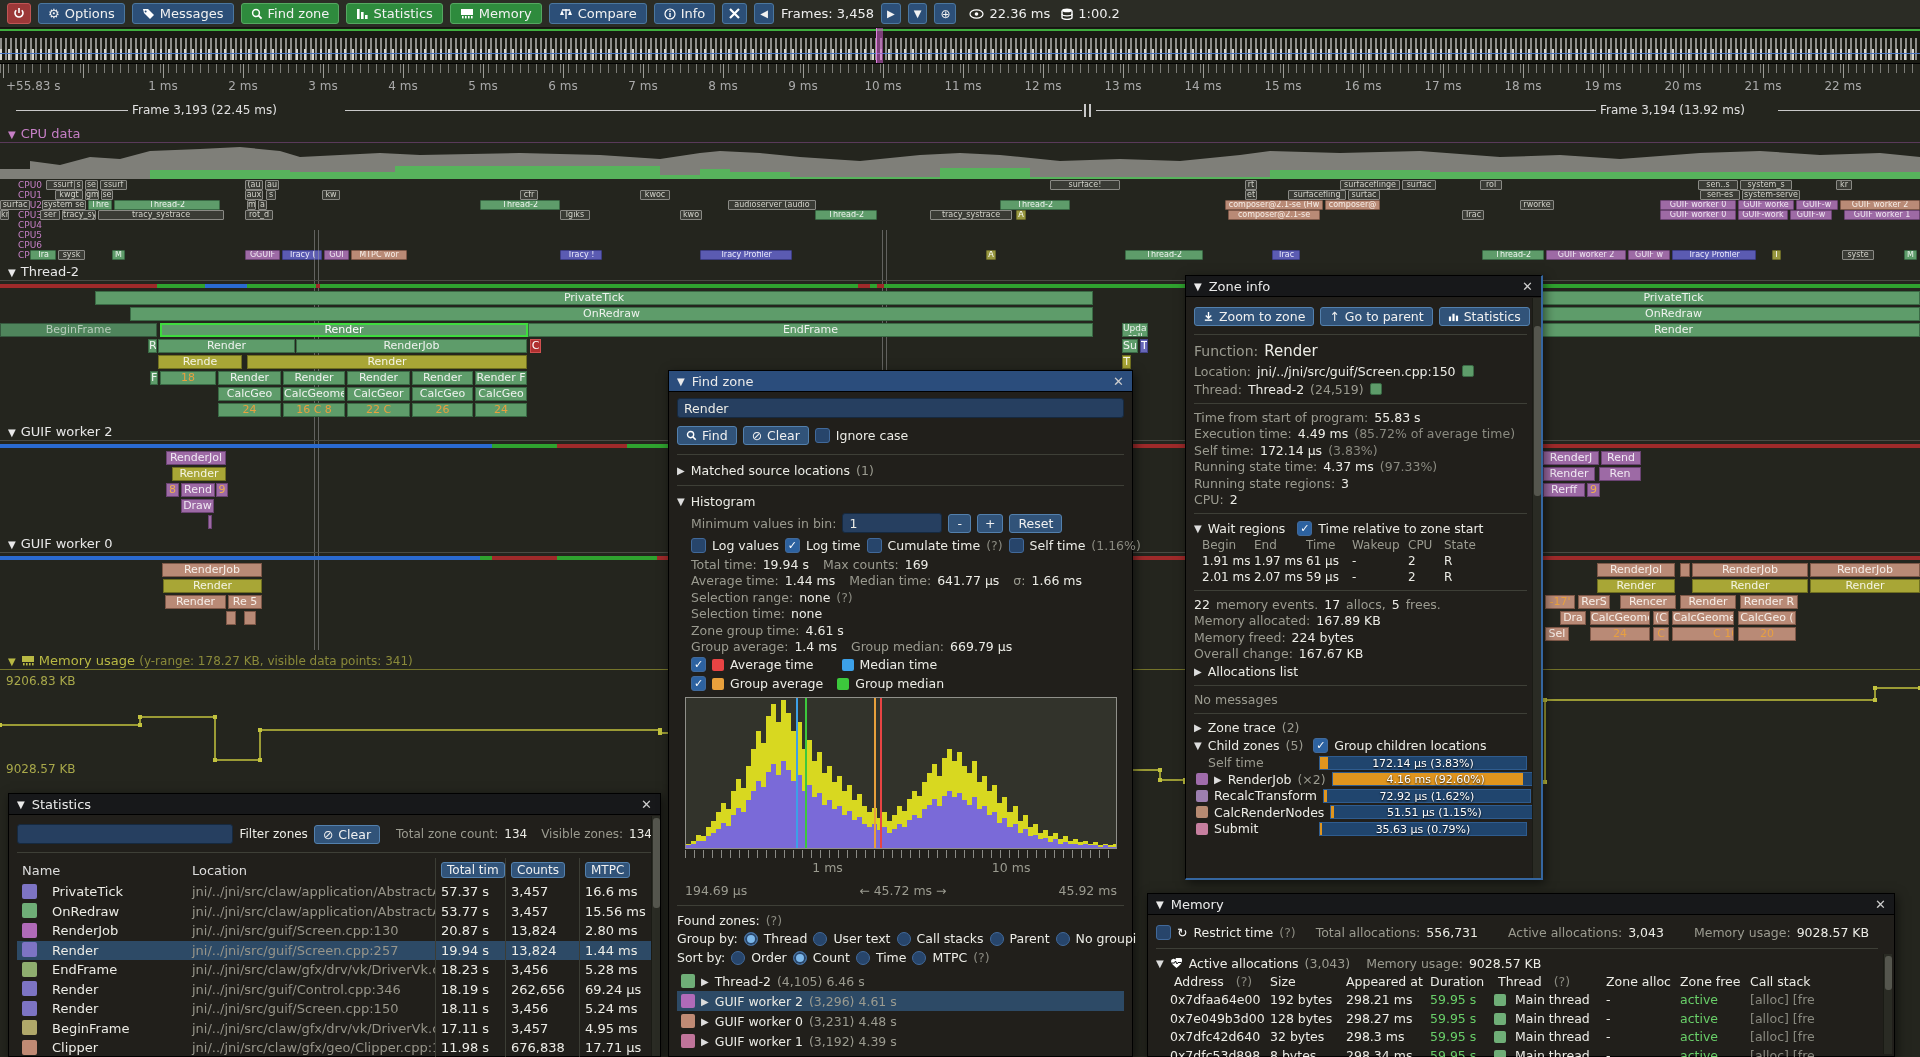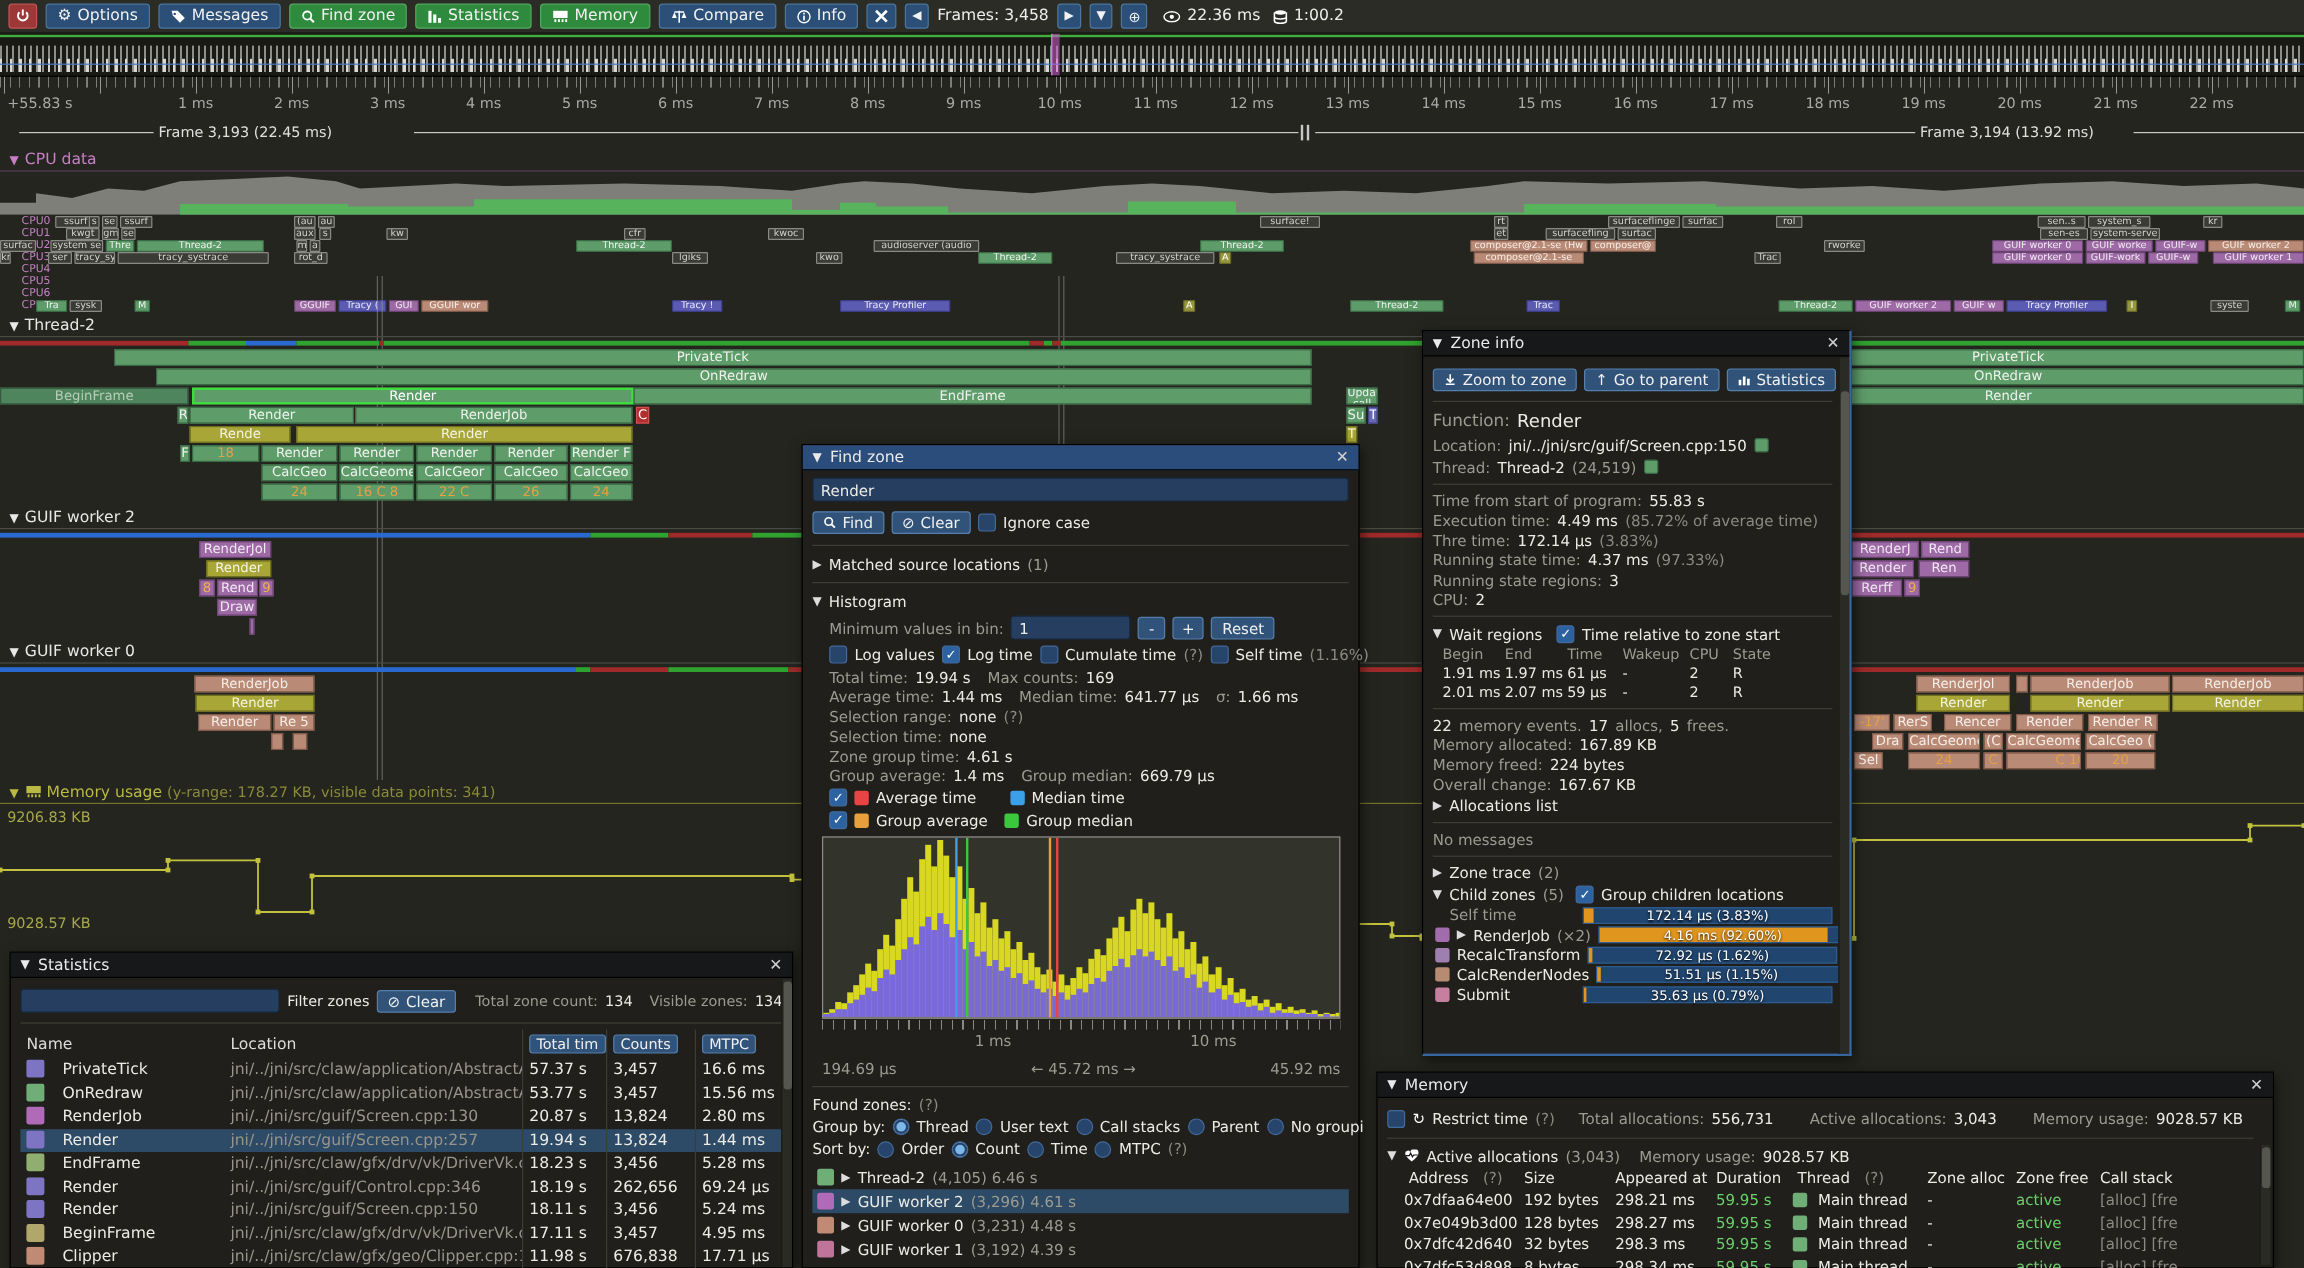--- a/index.html
+++ b/index.html
@@ -238,21 +238,21 @@
 </svg>
 <div id="cpurows">
     <div class="cpurow" style="top: 180px;">
       <span class="cpulabel">CPU0</span>
       <span class="chip cg" style="left: 46px; width: 34px;">ssurf</span>
       <span class="chip cg" style="left: 74px; width: 9px;">s</span>
       <span class="chip cg" style="left: 85px; width: 13px;">se</span>
       <span class="chip cg" style="left: 100px; width: 27px;">ssurf</span>
       <span class="chip cg" style="left: 245px; width: 18px;">(au</span>
       <span class="chip cg" style="left: 265px; width: 14px;">au</span>
-      <span class="chip cg" style="left: 1050px; width: 50px;">surface!</span>
+      <span class="chip cg" style="left: 1050px; width: 70px;">surface!</span>
       <span class="chip cg" style="left: 1245px; width: 12px;">rt</span>
       <span class="chip cg" style="left: 1340px; width: 60px;">surfaceflinge</span>
       <span class="chip cg" style="left: 1402px; width: 34px;">surfac</span>
       <span class="chip cg" style="left: 1480px; width: 22px;">rol</span>
       <span class="chip cg" style="left: 1698px; width: 40px;">sen..s</span>
       <span class="chip cg" style="left: 1740px; width: 52px;">system_s</span>
       <span class="chip cg" style="left: 1836px; width: 16px;">kr</span>
     </div>
     <div class="cpurow" style="top: 190px;">
       <span class="cpulabel">CPU1</span>
@@ -318,21 +318,21 @@
       <span class="cpulabel">CPU6</span>
     </div>
     <div class="cpurow" style="top: 250px;">
       <span class="cpulabel">CPU7</span>
       <span class="chip cgr" style="left: 30px; width: 26px;">Tra</span>
       <span class="chip cg" style="left: 58px; width: 27px;">sysk</span>
       <span class="chip cgr" style="left: 112px; width: 13px;">M</span>
       <span class="chip cp" style="left: 245px; width: 35px;">GGUIF</span>
       <span class="chip cb" style="left: 282px; width: 40px;">Tracy (</span>
       <span class="chip cp" style="left: 324px; width: 25px;">GUI</span>
-      <span class="chip cs" style="left: 351px; width: 56px;">GGUIF wor</span>
+      <span class="chip cs" style="left: 351px; width: 56px;">MTPC wor</span>
       <span class="chip cb" style="left: 560px; width: 42px;">Tracy !</span>
       <span class="chip cb" style="left: 700px; width: 92px;">Tracy Profiler</span>
       <span class="chip col" style="left: 986px; width: 10px;">A</span>
       <span class="chip cgr" style="left: 1125px; width: 78px;">Thread-2</span>
       <span class="chip cb" style="left: 1272px; width: 28px;">Trac</span>
       <span class="chip cgr" style="left: 1482px; width: 62px;">Thread-2</span>
       <span class="chip cp" style="left: 1546px; width: 80px;">GUIF worker 2</span>
       <span class="chip cp" style="left: 1628px; width: 42px;">GUIF w</span>
       <span class="chip cb" style="left: 1672px; width: 84px;">Tracy Profiler</span>
       <span class="chip col" style="left: 1772px; width: 9px;">I</span>
@@ -1021,21 +1021,21 @@
         <div class="zi-line">
           <span class="gray">Time from start of program:</span>
           <span class="white">55.83 s</span>
         </div>
         <div class="zi-line">
           <span class="gray">Execution time:</span>
           <span class="white">4.49 ms</span>
           <span class="dim">(85.72% of average time)</span>
         </div>
         <div class="zi-line">
-          <span class="gray">Thre time:</span>
+          <span class="gray">Self time:</span>
           <span class="white">172.14 µs</span>
           <span class="dim">(3.83%)</span>
         </div>
         <div class="zi-line">
           <span class="gray">Running state time:</span>
           <span class="white">4.37 ms</span>
           <span class="dim">(97.33%)</span>
         </div>
         <div class="zi-line">
           <span class="gray">Running state regions:</span>

